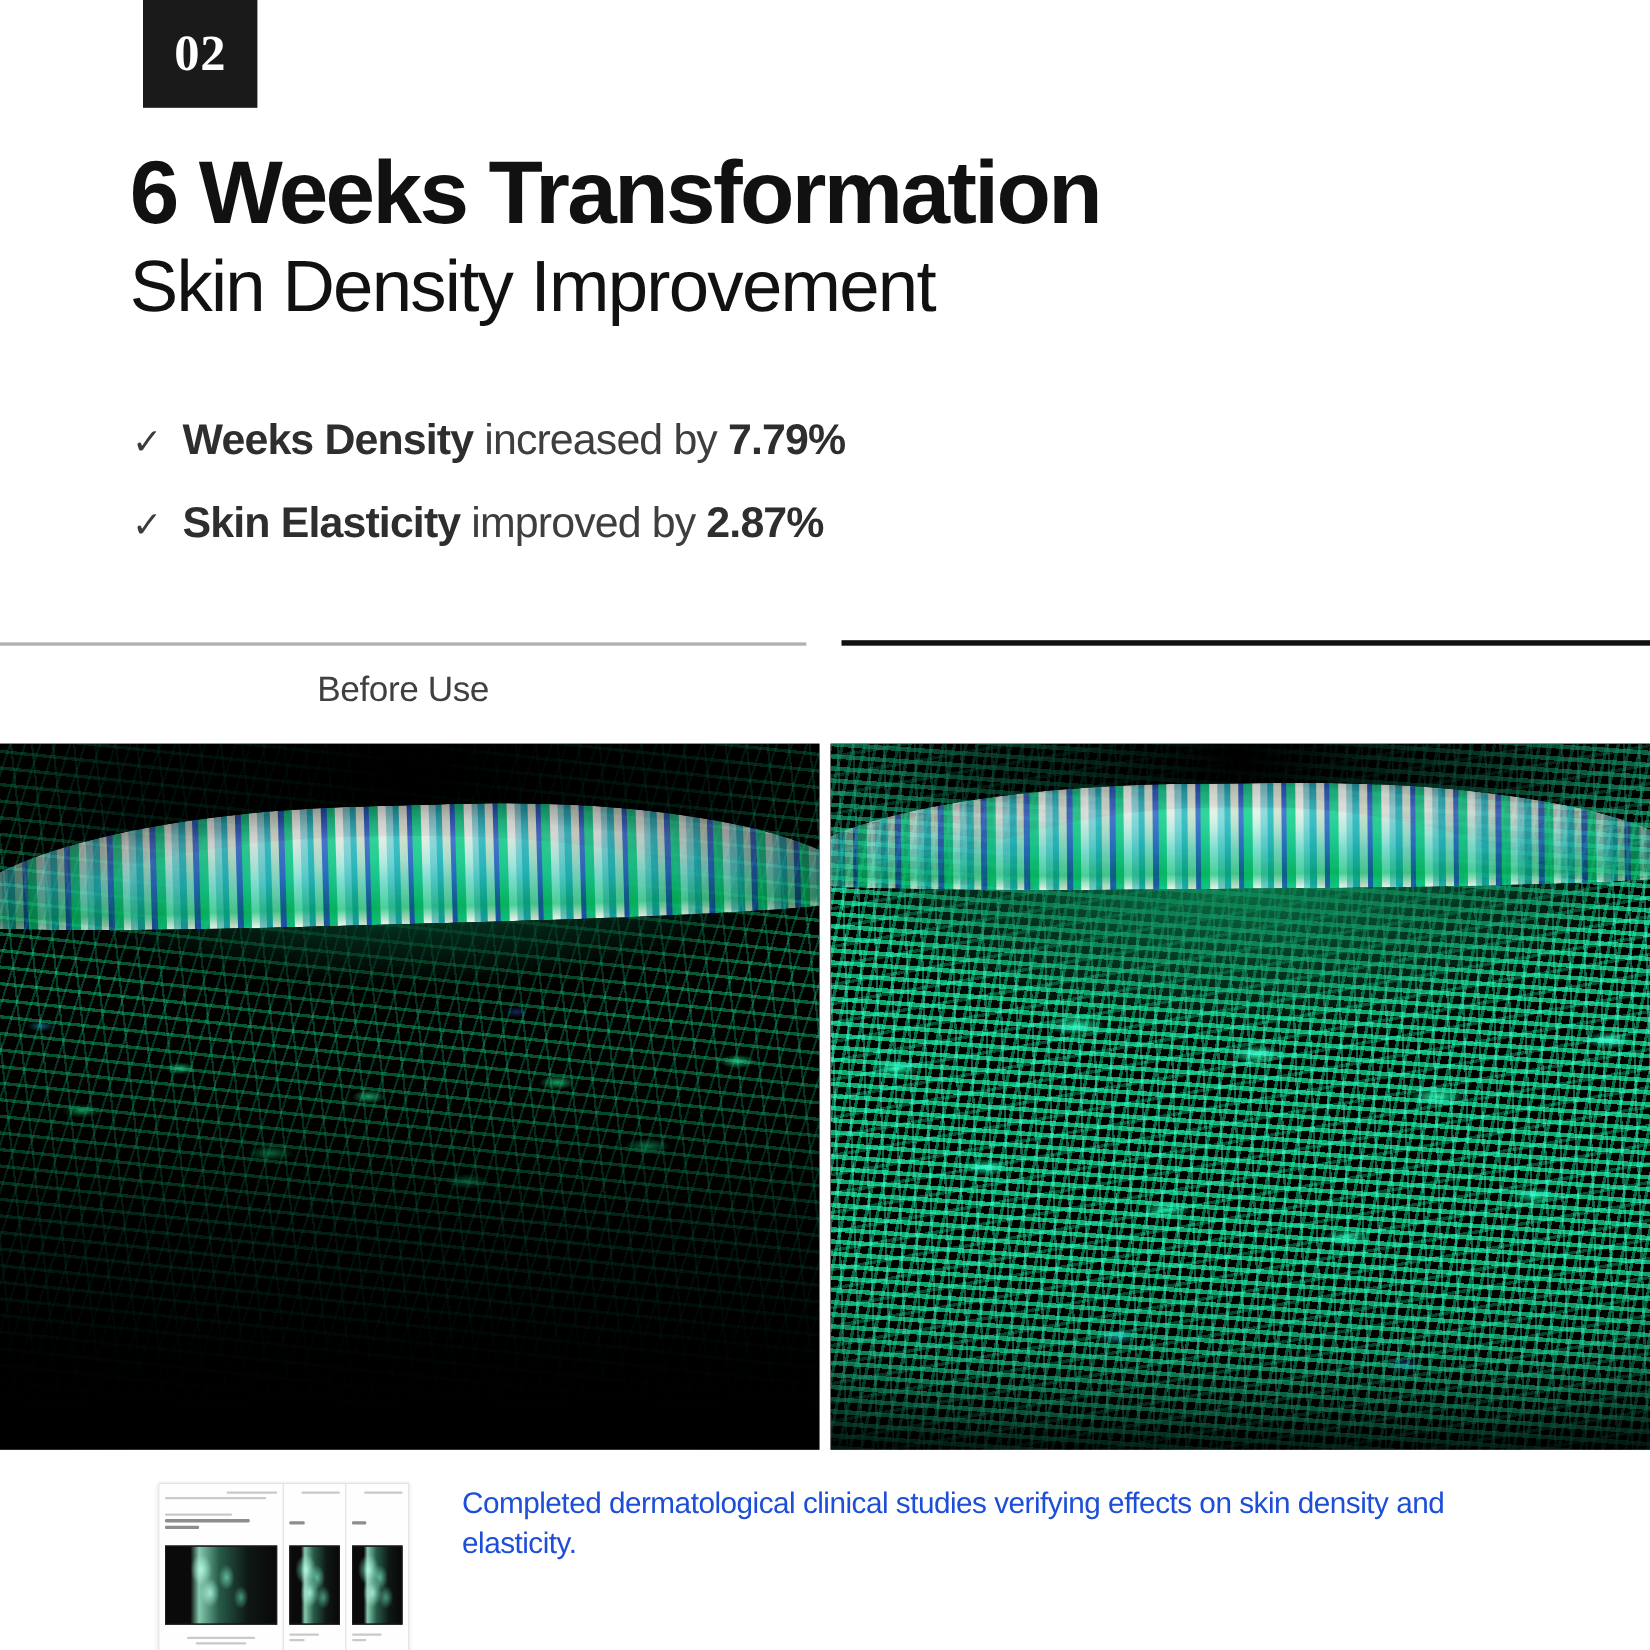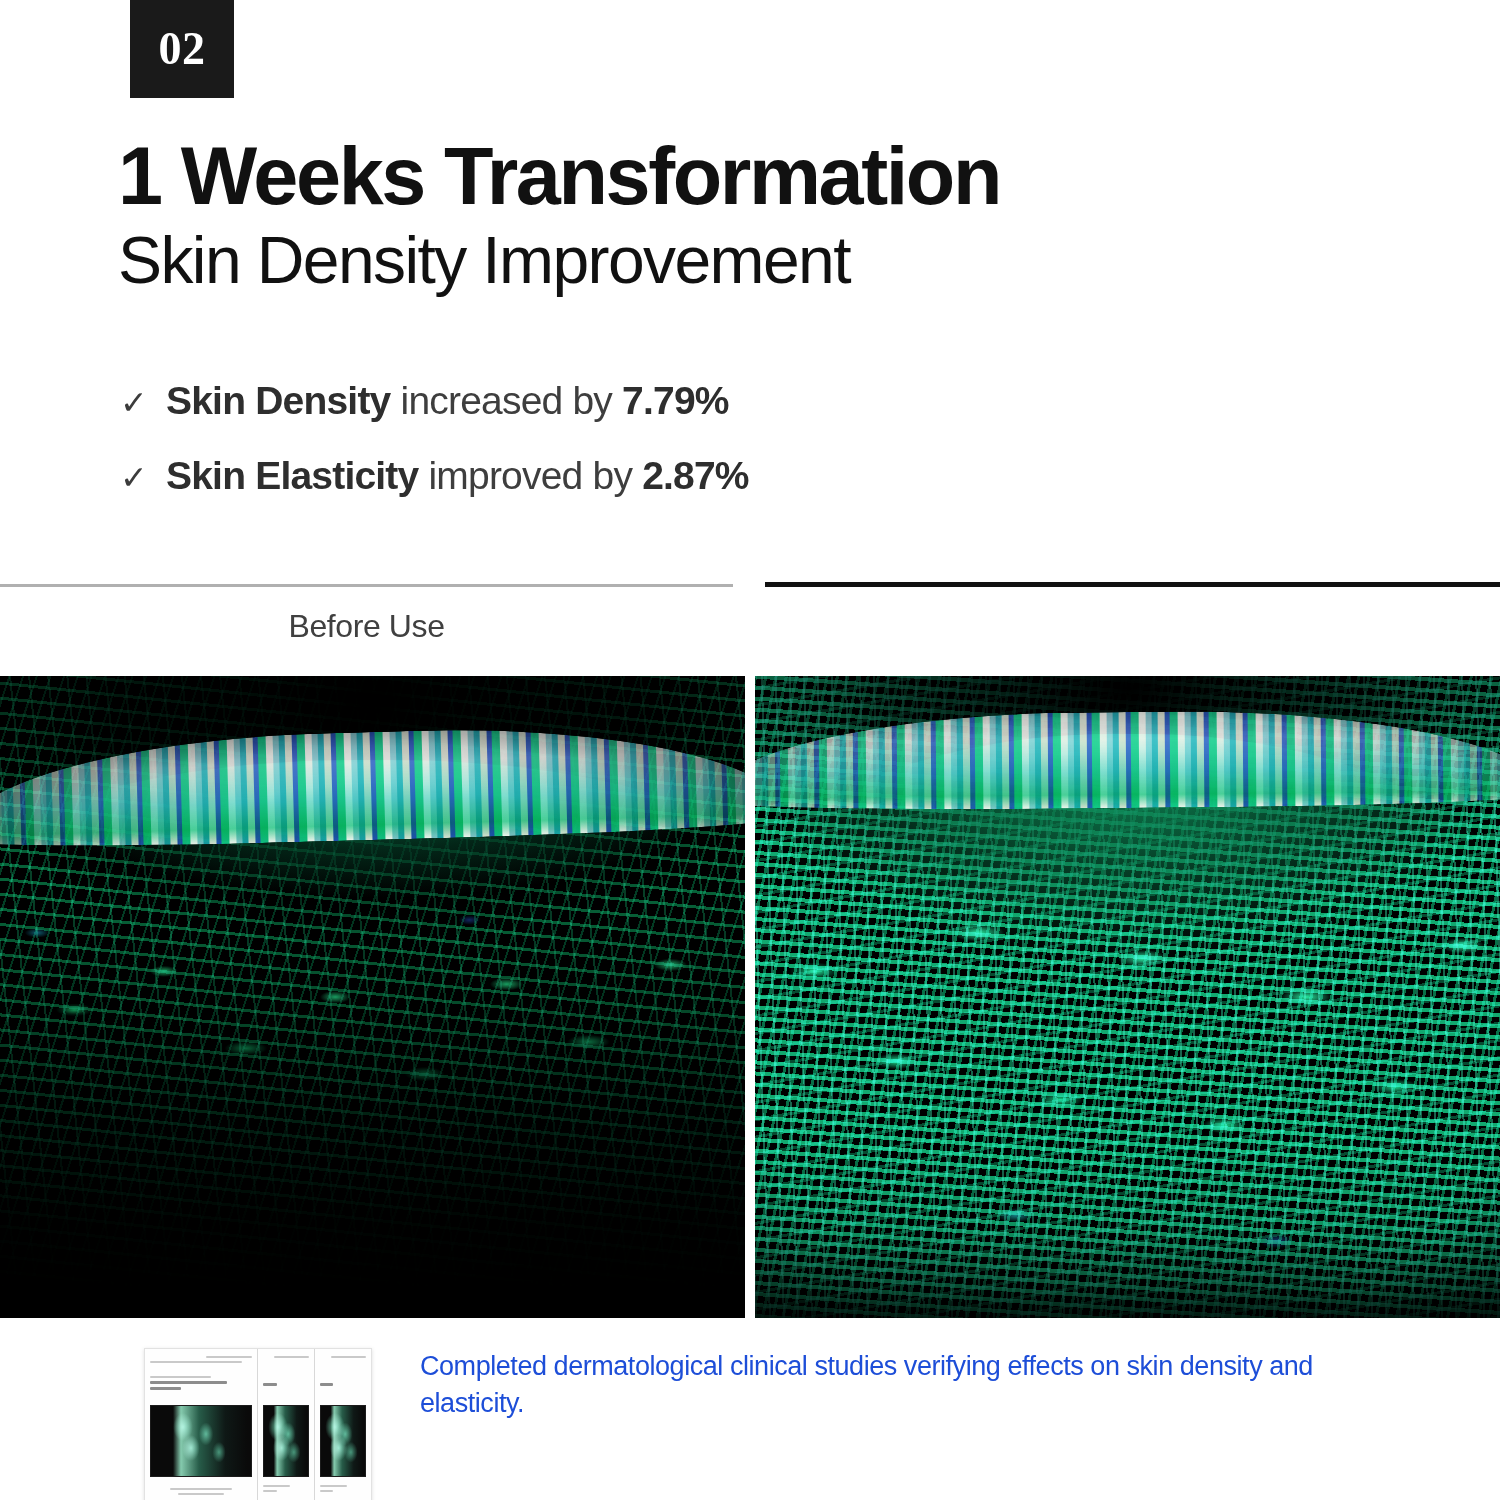--- a/index.html
+++ b/index.html
@@ -382,29 +382,29 @@
 </head>
 <body>
 
 <div class="page">
 
   <div class="step-badge">
     <span class="step-badge-text">02</span>
   </div>
 
   <div class="heading-block">
-    <h1 class="headline">1 Weeks Transformation</h1>
+    <h1 class="headline">6 Weeks Transformation</h1>
     <h2 class="subhead">Skin Density Improvement</h2>
   </div>
 
   <div class="bullets">
 
     <div class="bullet-row">
       <span class="bullet-check">✓</span>
-      <span class="bullet-text"><span class="b-strong">Skin Density</span><span class="b-normal"> increased by </span><span class="b-strong">7.79%</span></span>
+      <span class="bullet-text"><span class="b-strong">Weeks Density</span><span class="b-normal"> increased by </span><span class="b-strong">7.79%</span></span>
     </div>
 
     <div class="bullet-row">
       <span class="bullet-check">✓</span>
       <span class="bullet-text"><span class="b-strong">Skin Elasticity</span><span class="b-normal"> improved by </span><span class="b-strong">2.87%</span></span>
     </div>
 
   </div>
 
   <div class="rule-before"></div>

